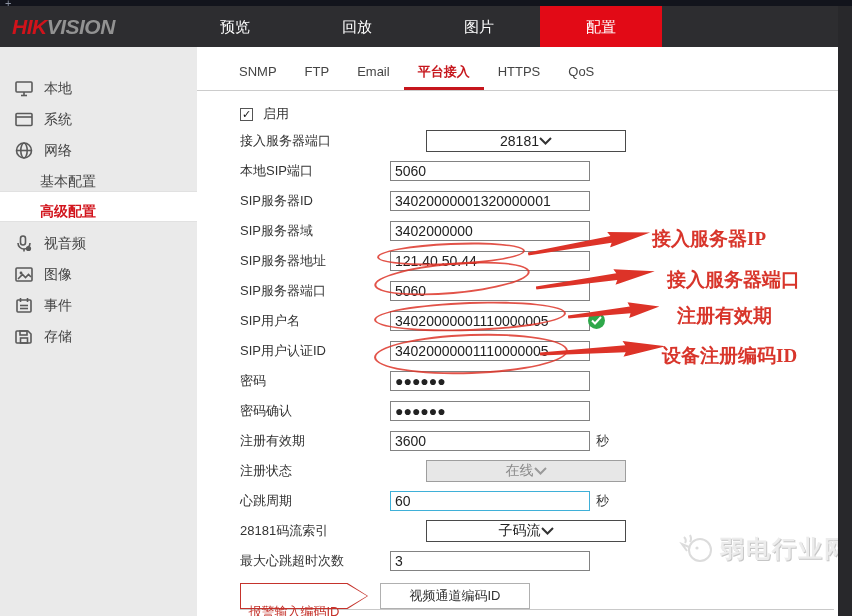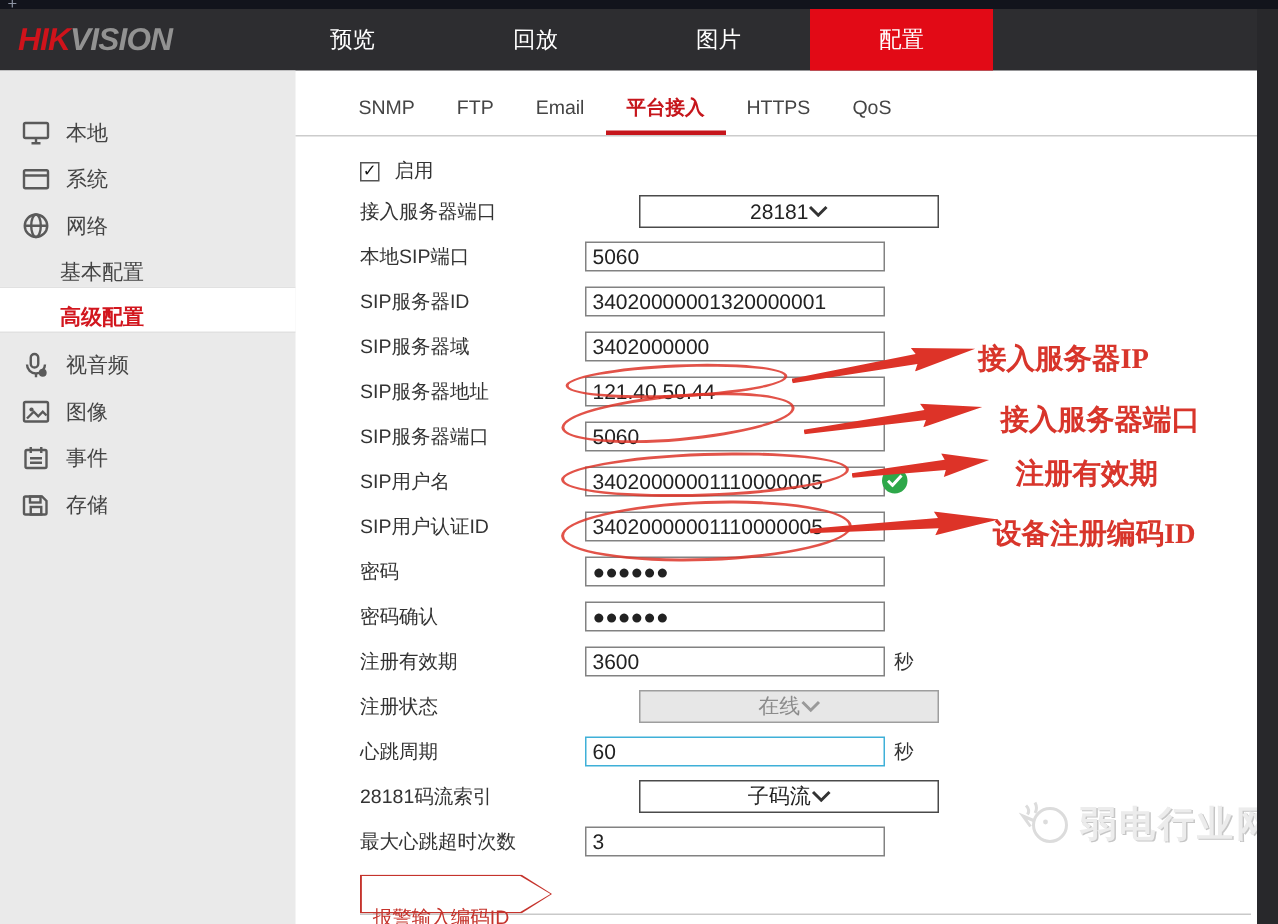--- a/index.html
+++ b/index.html
@@ -305,20 +305,21 @@
     <span class="lbl">最大心跳超时次数</span>
     <input class="txt" value="3" style="">
   </div>
 
   <div class="bottom-tabs">
     <div class="btab1">
       <div class="btab1-bg"></div>
       <div class="btab1-in"></div>
       <span>报警输入编码ID</span>
     </div>
+    <div class="btab2">视频通道编码ID</div>
   </div>
 </div>
 
 <div class="valid-badge">
   <svg width="11" height="9" viewBox="0 0 11 9" fill="none" stroke="#fff" stroke-width="2">
       <path d="M1 4.5 l3 3 L10 1"></path>
     </svg>
 </div>
 
 <div class="anno">

